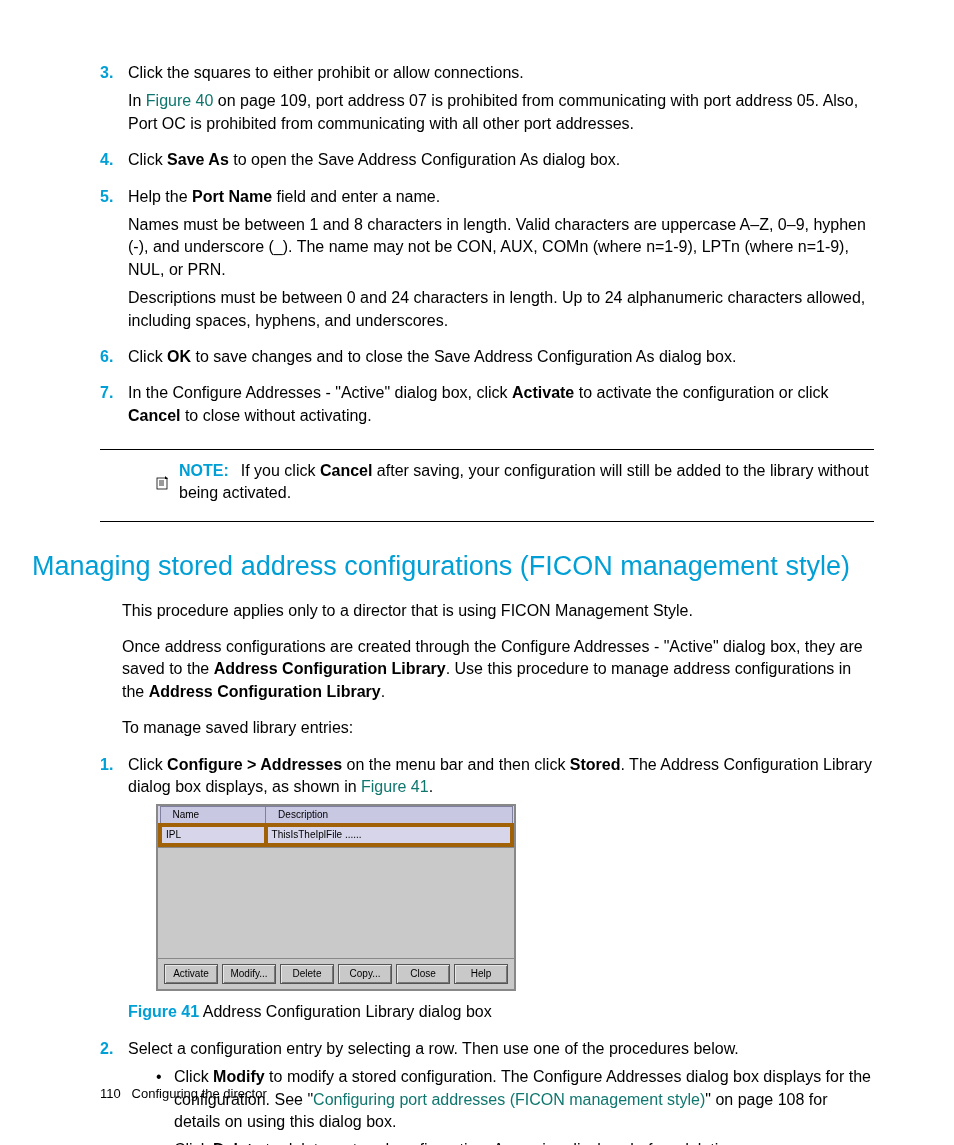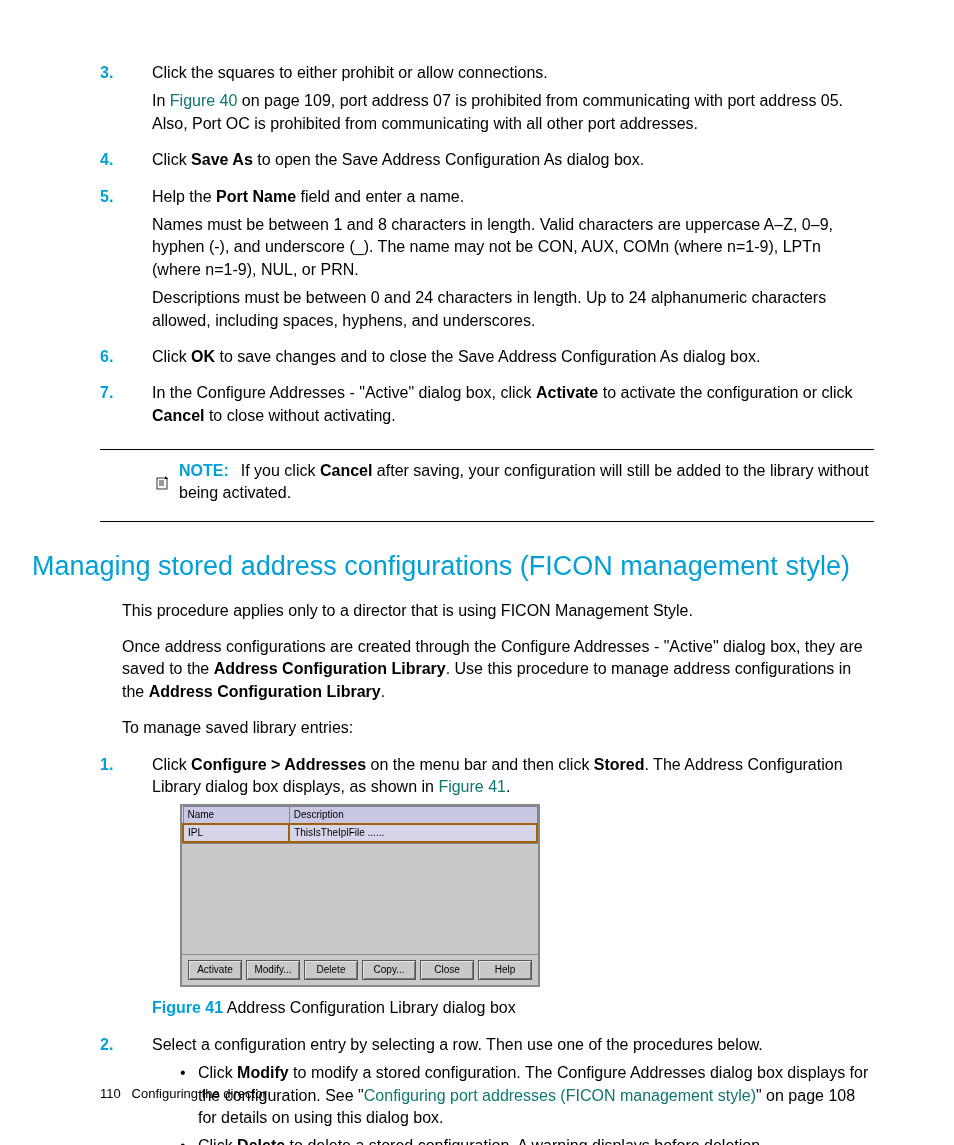--- a/index.html
+++ b/index.html
@@ -27,21 +27,20 @@
     margin-bottom: 8px;
   }
   .num {
     color: #009fd6;
     font-weight: bold;
     width: 28px;
     flex-shrink: 0;
   }
   .body {
     flex: 1;
-    margin-left: 24px;
   }
   .body p { margin: 0 0 6px 0; }
   .link { color: #0f766e; }
   .bold { font-weight: 700; }
   .note-sep { border: none; border-top: 1px solid #000; margin: 16px 0 10px 0; }
   .note-block {
     display: flex;
     padding-left: 55px;
     margin-bottom: 8px;
     align-items: center;
@@ -72,25 +71,25 @@
   .dialog-table {
     width: 100%;
     border-collapse: collapse;
     font-size: 10px;
     background: #d6d5e9;
   }
   .dialog-table th {
     background: #c9c8e3;
     border: 1px solid #7f7f9e;
     font-weight: normal;
-    padding: 1px 4px;
+    padding: 1px 12px;
     text-align: left;
   }
   .dialog-table td {
-    border: 2px solid #a16207;
+    border: 4px solid #a16207;
     padding: 1px 4px;
   }
   .list-area {
     height: 110px;
     background: #c9c9c9;
     border-top: 1px solid #888;
   }
   .btn-row {
     display: flex;
     justify-content: space-between;

